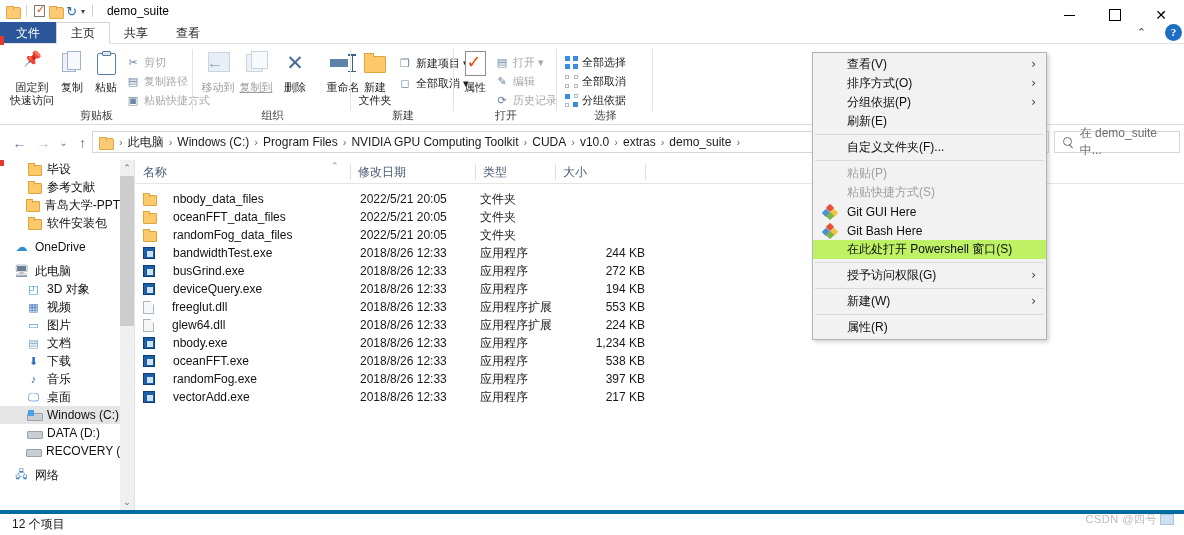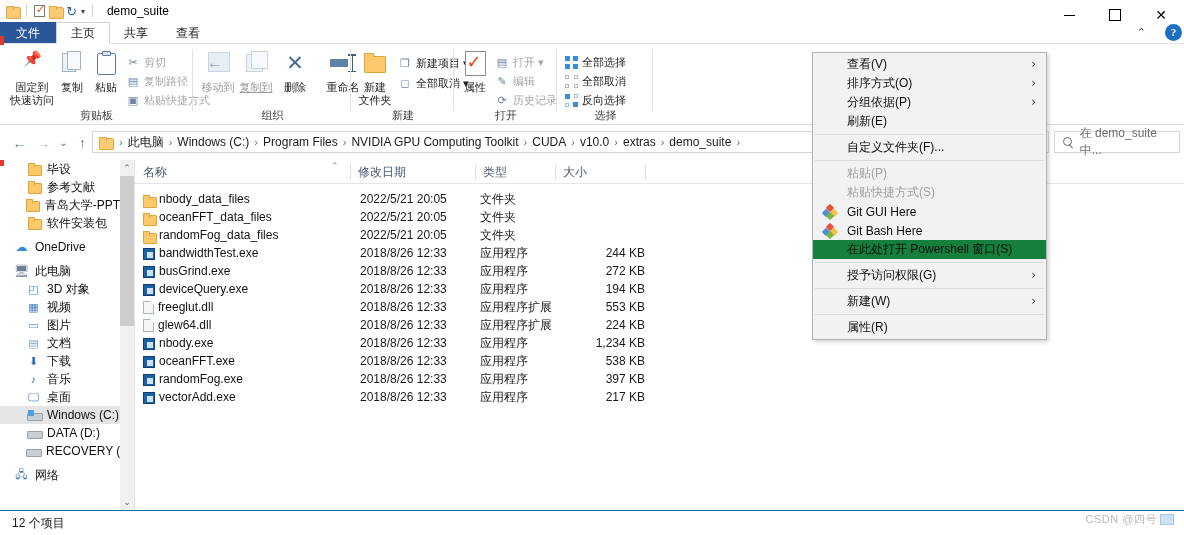--- a/index.html
+++ b/index.html
@@ -179,42 +179,42 @@
   .sb-thumb { position:absolute; left:0; top:0px; width:14px; height:150px; background:#cdcdcd;}
   .vdivider { position:absolute; left:134px; top:160px; bottom:25px; width:1px; background:#e3e3e3;}
 
   
   .filearea { position:absolute; left:135px; top:160px; right:0; bottom:25px; background:#fff; overflow:hidden; }
   .colheader { position:relative; height:24px; border-bottom:1px solid #e5e5e5; }
   .col { position:absolute; top:0; height:24px; display:flex; align-items:center; font-size:12px; color:#4a5a74; padding-left:8px;}
   .col .cdiv { position:absolute; left:0; top:4px; width:1px; height:16px; background:#e0e0e0;}
   .sortcaret { position:absolute; top:1px; font-size:9px; color:#7b8ba3; }
   .row { position:relative; height:18px; display:flex; align-items:center; font-size:12px; color:#111; }
-  .row .c-name { position:absolute; left:8px; display:flex; align-items:flex-end; gap:4px; }
+  .row .c-name { position:absolute; left:8px; display:flex; align-items:center; gap:18px; }
   .row .c-date { position:absolute; left:225px; color:#1a1a1a; }
   .row .c-type { position:absolute; left:345px; color:#1a1a1a; }
   .row .c-size { position:absolute; left:405px; width:105px; text-align:right; color:#1a1a1a; }
   .exe-ico { width:12px; height:12px; background:#1a5fa8; border:1px solid #0e3f75; position:relative;}
   .exe-ico::after{ content:""; position:absolute; left:3px; top:3px; width:6px; height:6px; background:#cfe3f7;}
   .dll-ico { width:11px; height:13px; background:#f4f6f8; border:1px solid #a8b4c0; position:relative;}
   .dll-ico::after{ content:""; position:absolute; right:-1px; top:-1px; border-left:4px solid transparent; border-top:4px solid #fff;}
 
   
-  .statusbar { position:absolute; left:0; bottom:0; width:1184px; height:25px; background:#fff; border-top:1px solid #0369a1; display:flex; align-items:center; }
+  .statusbar { position:absolute; left:0; bottom:0; width:1184px; height:25px; background:#fff; border-top:4px solid #0369a1; display:flex; align-items:center; }
   .status-text { font-size:12px; color:#1a1a1a; padding-left:12px; }
 
   
   .ctxmenu {
     position:absolute; left:812px; top:52px; width:235px;
     background:#f2f2f2; border:1px solid #b4b4b4; box-shadow:2px 2px 4px rgba(0,0,0,0.18);
     padding:2px 0;
   }
   .ctxitem { position:relative; height:19px; display:flex; align-items:center; padding-left:34px; font-size:12px; color:#0d0d0d; }
   .ctxitem.disabled { color:#a0a0a0; }
-  .ctxitem.hover { background:#15803d; }
+  .ctxitem.hover { background:#bef264; }
   .ctxitem .arrow { position:absolute; right:10px; top:2px; font-size:12px; color:#3c3c3c; font-family:"DejaVu Sans", sans-serif;}
   .ctxitem .cico { position:absolute; left:10px; top:3px; width:14px; height:14px; }
   .ctxsep { height:1px; background:#dadada; margin:3px 2px; }
   .gitico { position:relative; width:14px; height:14px; }
   .gitico i { position:absolute; width:6px; height:6px; transform:rotate(45deg); border-radius:1px;}
   .gitico i.r{ background:#e8503a; left:4px; top:0px;}
   .gitico i.b{ background:#4a8fd4; left:0px; top:5px;}
   .gitico i.y{ background:#f3c242; left:8px; top:5px;}
   .gitico i.g{ background:#7ab648; left:4px; top:8px;}
 
@@ -418,21 +418,21 @@
       </div>
       <div class="smallbtn" style="left:6px; top:47px;">
         <span class="sglyph">
             <span class="grid4 inv">
               <i class="a"></i>
               <i class="b"></i>
               <i class="c"></i>
               <i class="d"></i>
             </span>
           </span>
-        <span>反向选择</span>
+        <span>分组依据</span>
       </div>
       <div class="gname">选择</div>
       <div class="gsep"></div>
     </div>
   </div>
 
   <div class="addrbar">
     <div class="navbtn" style="left:10px;">←</div>
     <div class="navbtn dim" style="left:34px;">→</div>
     <div class="navbtn" style="left:54px; font-size:10px;">⌄</div>

